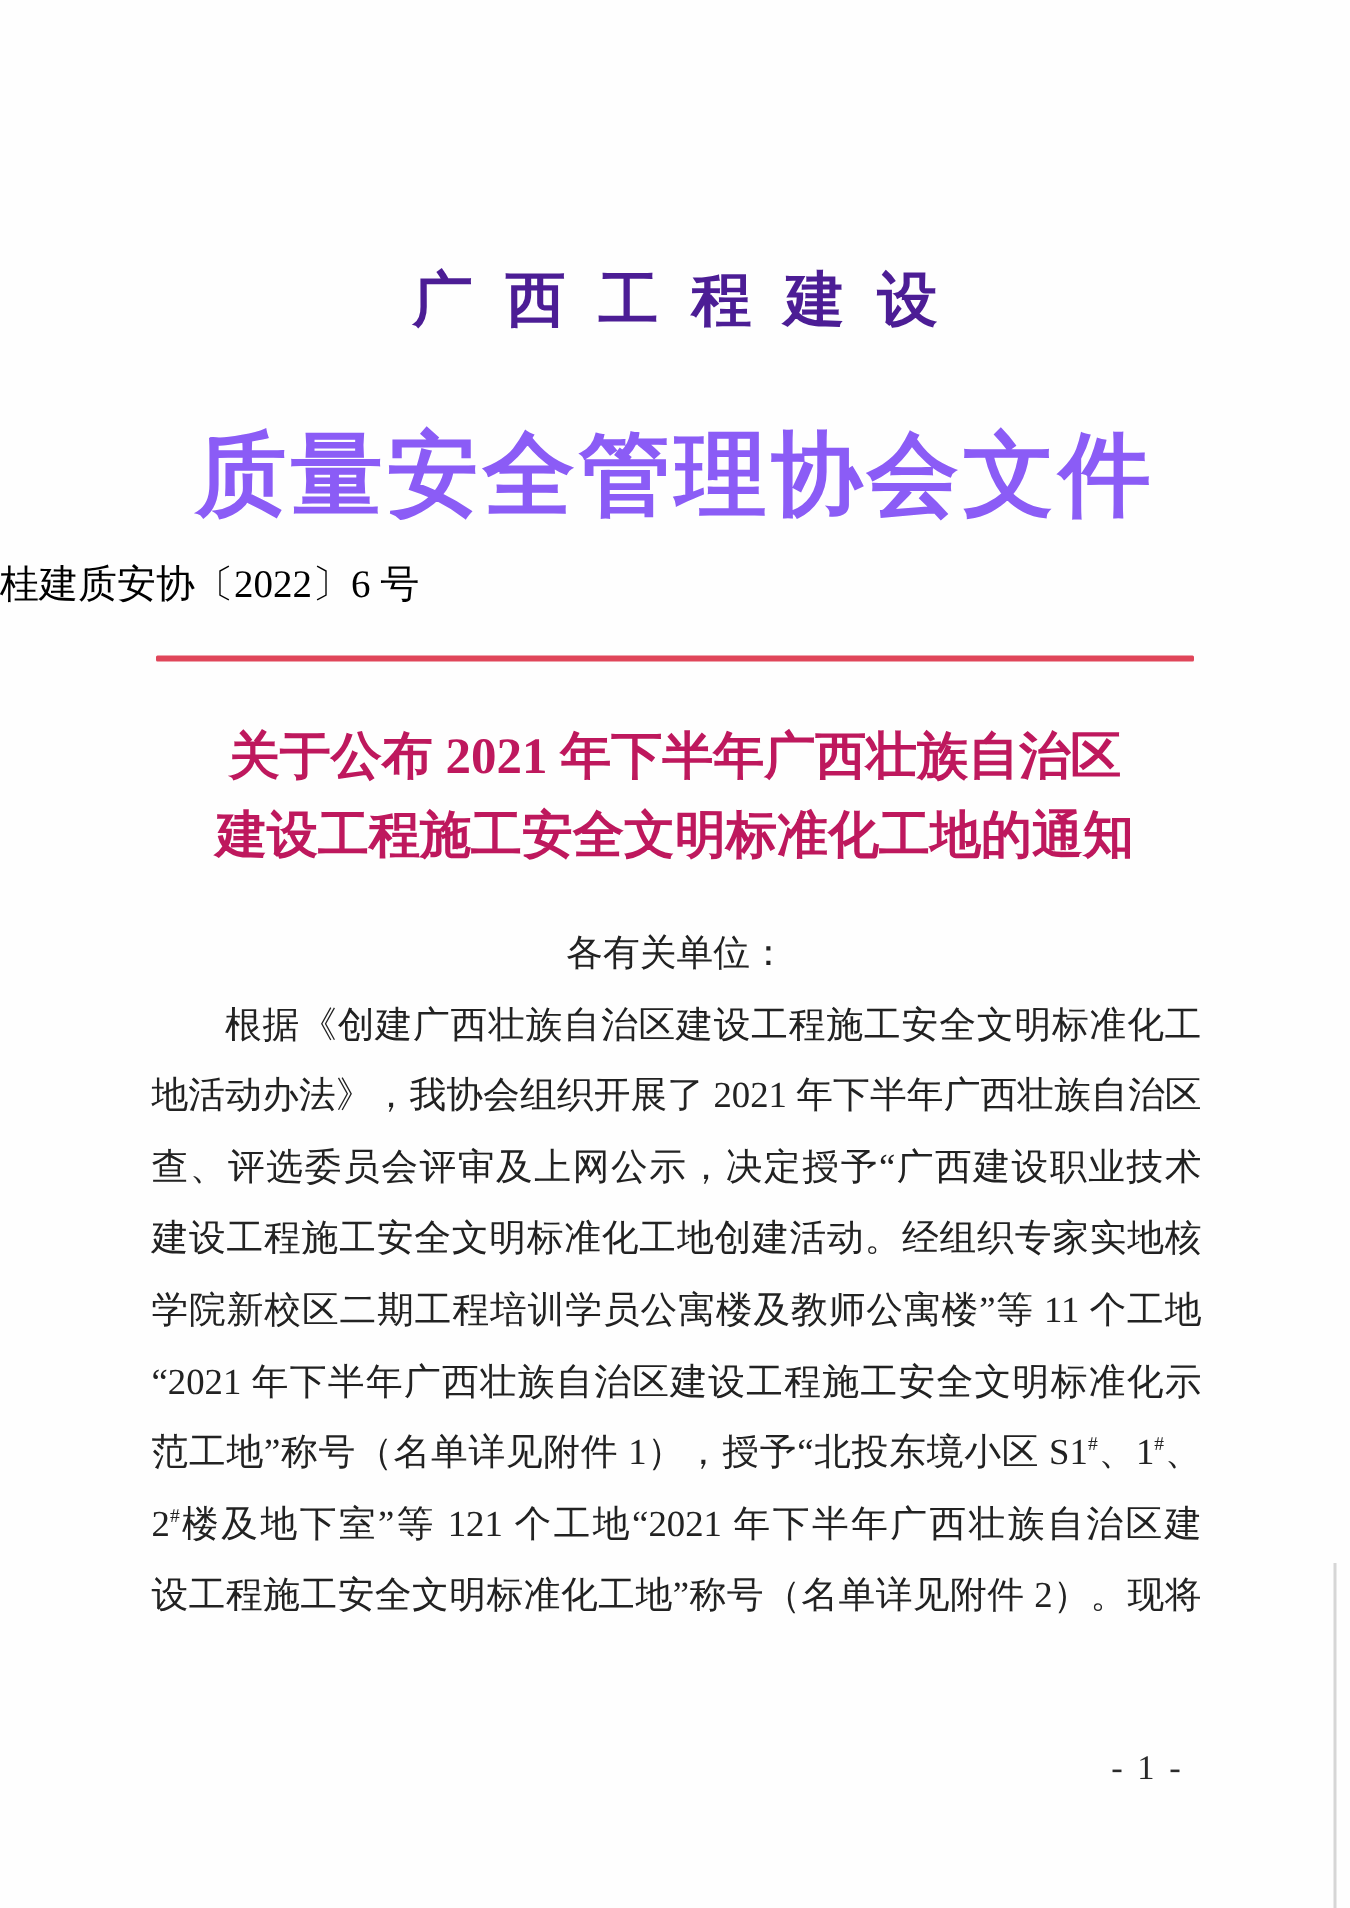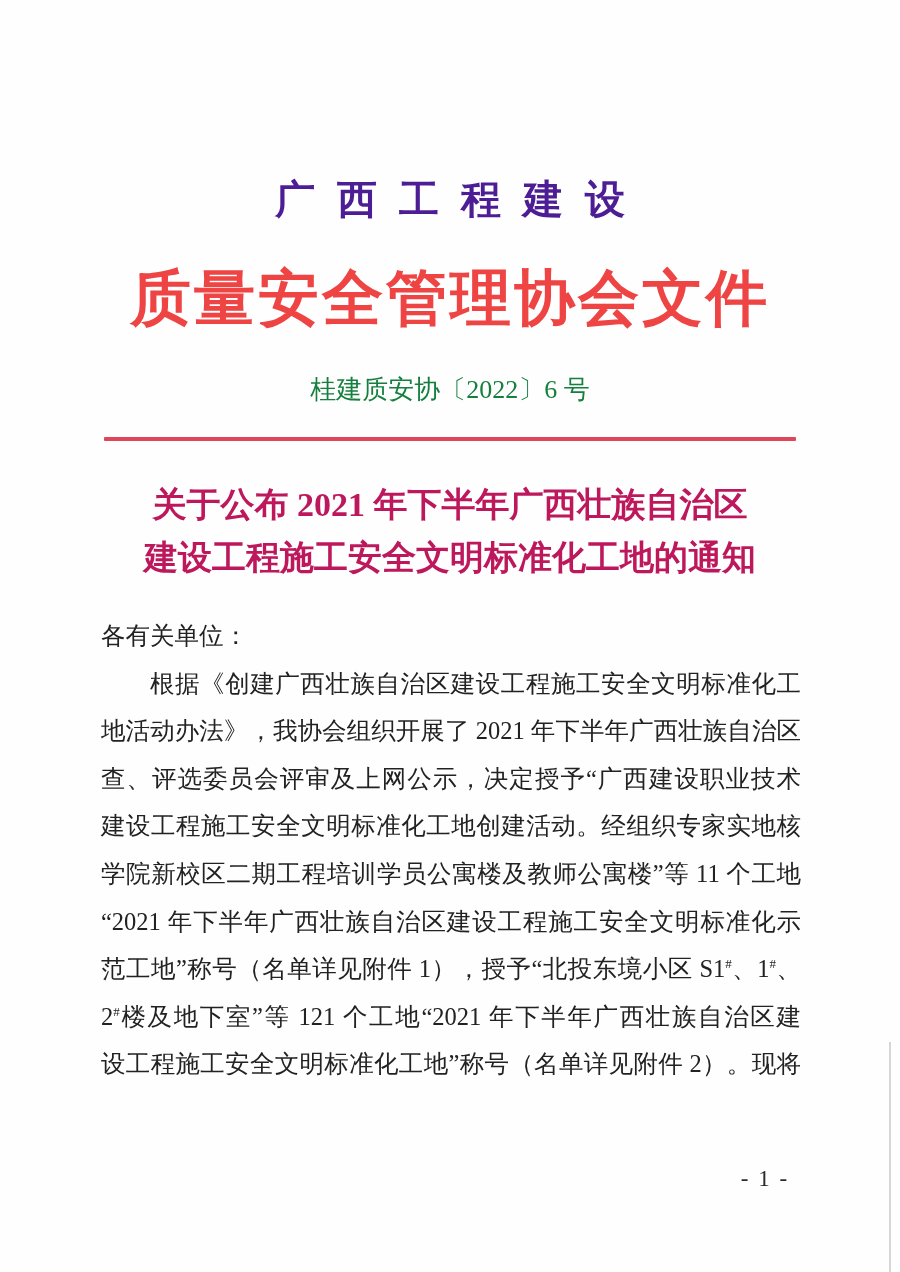--- a/index.html
+++ b/index.html
@@ -24,37 +24,37 @@
     width: 100%;
     text-align: center;
     font-size: 40px;
     font-weight: 700;
     color: #4c1d95;
     letter-spacing: 22px;
     text-indent: 22px;
   }
   .org-line2 {
     position: absolute;
-    top: 258px;
+    top: 276px;
     left: 0;
     width: 100%;
     text-align: center;
     font-size: 61px;
     font-weight: 700;
-    color: #ef4444;
+    color: #8b5cf6;
     letter-spacing: 3px;
   }
   .doc-number {
     position: absolute;
     top: 372px;
     left: 0;
     width: 100%;
-    text-align: center;
+    text-align: left;
     font-size: 26px;
-    color: #15803d;
+    color: #000000;
   }
   .red-rule {
     position: absolute;
     top: 437px;
     left: 104px;
     width: 692px;
     height: 4px;
     background: #e0465a;
     border-radius: 1px;
   }
@@ -73,21 +73,21 @@
   .body-block {
     position: absolute;
     top: 612px;
     left: 101px;
     width: 700px;
     font-size: 24.5px;
     line-height: 47.6px;
     color: #222222;
   }
   .salutation {
-    text-align: left;
+    text-align: center;
   }
   .body-line {
     text-align: justify;
     text-align-last: justify;
   }
   .body-line.indent {
     text-indent: 2em;
   }
   .sup {
     font-size: 13px;

